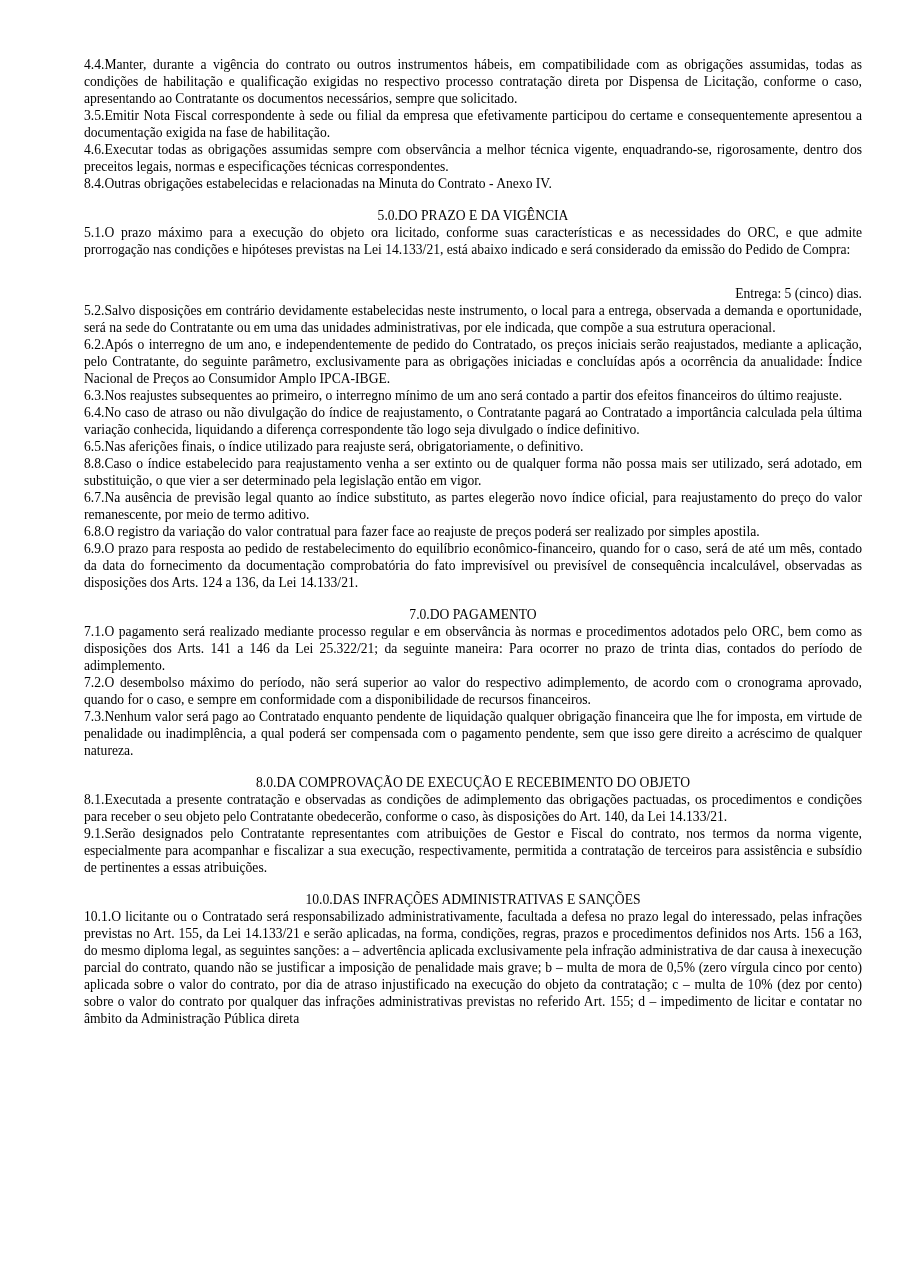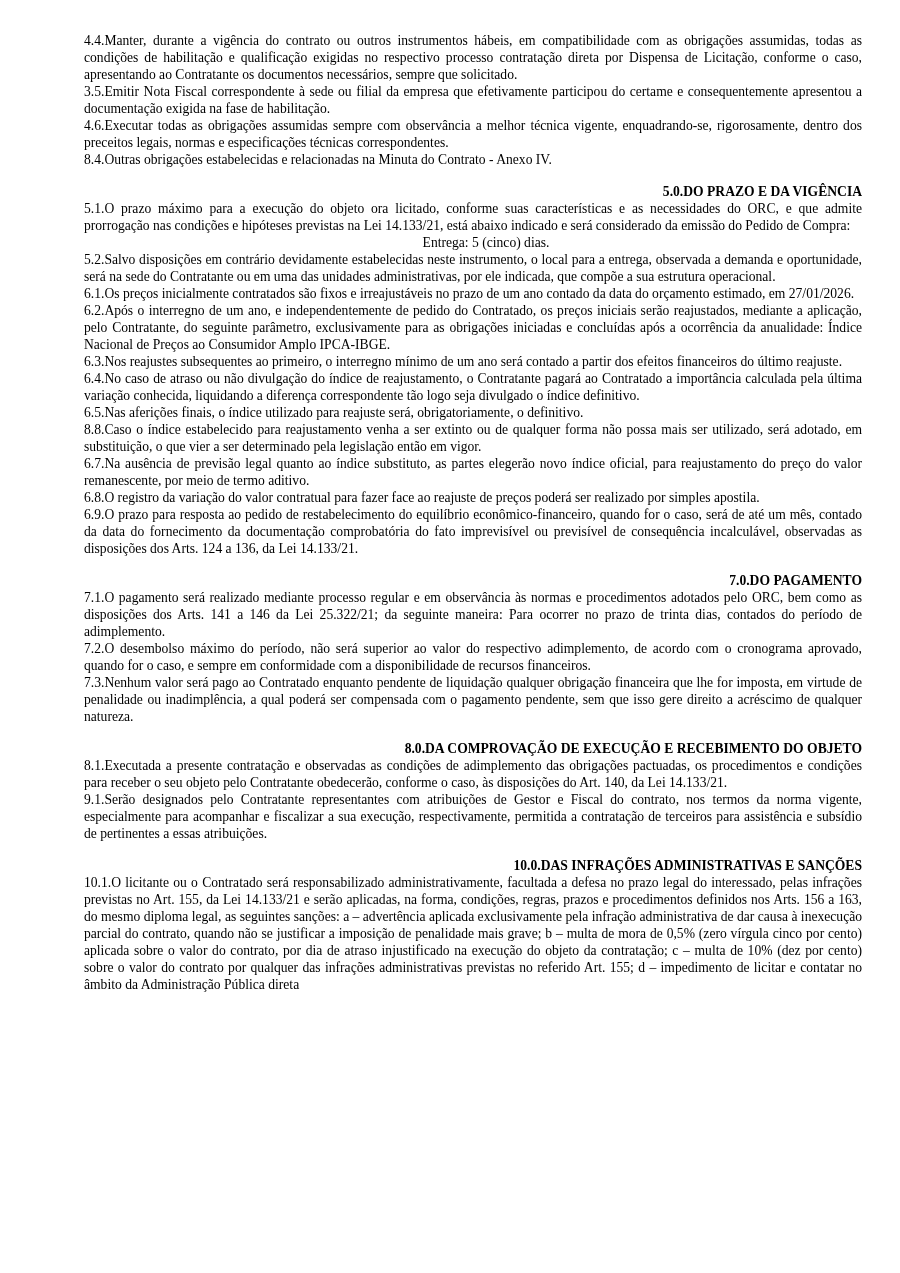--- a/index.html
+++ b/index.html
@@ -10,58 +10,58 @@
   body {
     width: 900px;
     height: 1273px;
     overflow: hidden;
     font-family: "Liberation Serif", serif;
   }
   .page {
     box-sizing: border-box;
     width: 900px;
     height: 1273px;
-    padding: 32px 38px 0 84px;
+    padding: 56px 38px 0 84px;
     background: #ffffff;
   }
   .doc-body {
     color: #000000;
     font-size: 13.6px;
     line-height: 17px;
     text-align: justify;
   }
   .doc-body p.para {
     margin: 0;
   }
   .doc-body p.para.indented {
     padding-left: 26px;
-    text-align: center;
+    text-align: right;
+    margin-top: 27px;
   }
   .doc-body h2.heading {
     margin: 15px 0 0 0;
     font-size: 13.6px;
     line-height: 17px;
-    font-weight: bold;
-    text-align: right;
+    font-weight: normal;
+    text-align: center;
   }
 </style>
 </head>
 <body>
 
 <div class="page">
   <div class="doc-body">
       <p class="para">4.4.Manter, durante a vigência do contrato ou outros instrumentos hábeis, em compatibilidade com as obrigações assumidas, todas as condições de habilitação e qualificação exigidas no respectivo processo contratação direta por Dispensa de Licitação, conforme o caso, apresentando ao Contratante os documentos necessários, sempre que solicitado.</p>
       <p class="para">3.5.Emitir Nota Fiscal correspondente à sede ou filial da empresa que efetivamente participou do certame e consequentemente apresentou a documentação exigida na fase de habilitação.</p>
       <p class="para">4.6.Executar todas as obrigações assumidas sempre com observância a melhor técnica vigente, enquadrando-se, rigorosamente, dentro dos preceitos legais, normas e especificações técnicas correspondentes.</p>
       <p class="para">8.4.Outras obrigações estabelecidas e relacionadas na Minuta do Contrato - Anexo IV.</p>
       <h2 class="heading">5.0.DO PRAZO E DA VIGÊNCIA</h2>
       <p class="para">5.1.O prazo máximo para a execução do objeto ora licitado, conforme suas características e as necessidades do ORC, e que admite prorrogação nas condições e hipóteses previstas na Lei 14.133/21, está abaixo indicado e será considerado da emissão do Pedido de Compra:</p>
       <p class="para indented">Entrega: 5 (cinco) dias.</p>
       <p class="para">5.2.Salvo disposições em contrário devidamente estabelecidas neste instrumento, o local para a entrega, observada a demanda e oportunidade, será na sede do Contratante ou em uma das unidades administrativas, por ele indicada, que compõe a sua estrutura operacional.</p>
-      <p class="para">6.1.Os preços inicialmente contratados são fixos e irreajustáveis no prazo de um ano contado da data do orçamento estimado, em 27/01/2026.</p>
       <p class="para">6.2.Após o interregno de um ano, e independentemente de pedido do Contratado, os preços iniciais serão reajustados, mediante a aplicação, pelo Contratante, do seguinte parâmetro, exclusivamente para as obrigações iniciadas e concluídas após a ocorrência da anualidade: Índice Nacional de Preços ao Consumidor Amplo IPCA-IBGE.</p>
       <p class="para">6.3.Nos reajustes subsequentes ao primeiro, o interregno mínimo de um ano será contado a partir dos efeitos financeiros do último reajuste.</p>
       <p class="para">6.4.No caso de atraso ou não divulgação do índice de reajustamento, o Contratante pagará ao Contratado a importância calculada pela última variação conhecida, liquidando a diferença correspondente tão logo seja divulgado o índice definitivo.</p>
       <p class="para">6.5.Nas aferições finais, o índice utilizado para reajuste será, obrigatoriamente, o definitivo.</p>
       <p class="para">8.8.Caso o índice estabelecido para reajustamento venha a ser extinto ou de qualquer forma não possa mais ser utilizado, será adotado, em substituição, o que vier a ser determinado pela legislação então em vigor.</p>
       <p class="para">6.7.Na ausência de previsão legal quanto ao índice substituto, as partes elegerão novo índice oficial, para reajustamento do preço do valor remanescente, por meio de termo aditivo.</p>
       <p class="para">6.8.O registro da variação do valor contratual para fazer face ao reajuste de preços poderá ser realizado por simples apostila.</p>
       <p class="para">6.9.O prazo para resposta ao pedido de restabelecimento do equilíbrio econômico-financeiro, quando for o caso, será de até um mês, contado da data do fornecimento da documentação comprobatória do fato imprevisível ou previsível de consequência incalculável, observadas as disposições dos Arts. 124 a 136, da Lei 14.133/21.</p>
       <h2 class="heading">7.0.DO PAGAMENTO</h2>
       <p class="para">7.1.O pagamento será realizado mediante processo regular e em observância às normas e procedimentos adotados pelo ORC, bem como as disposições dos Arts. 141 a 146 da Lei 25.322/21; da seguinte maneira: Para ocorrer no prazo de trinta dias, contados do período de adimplemento.</p>

